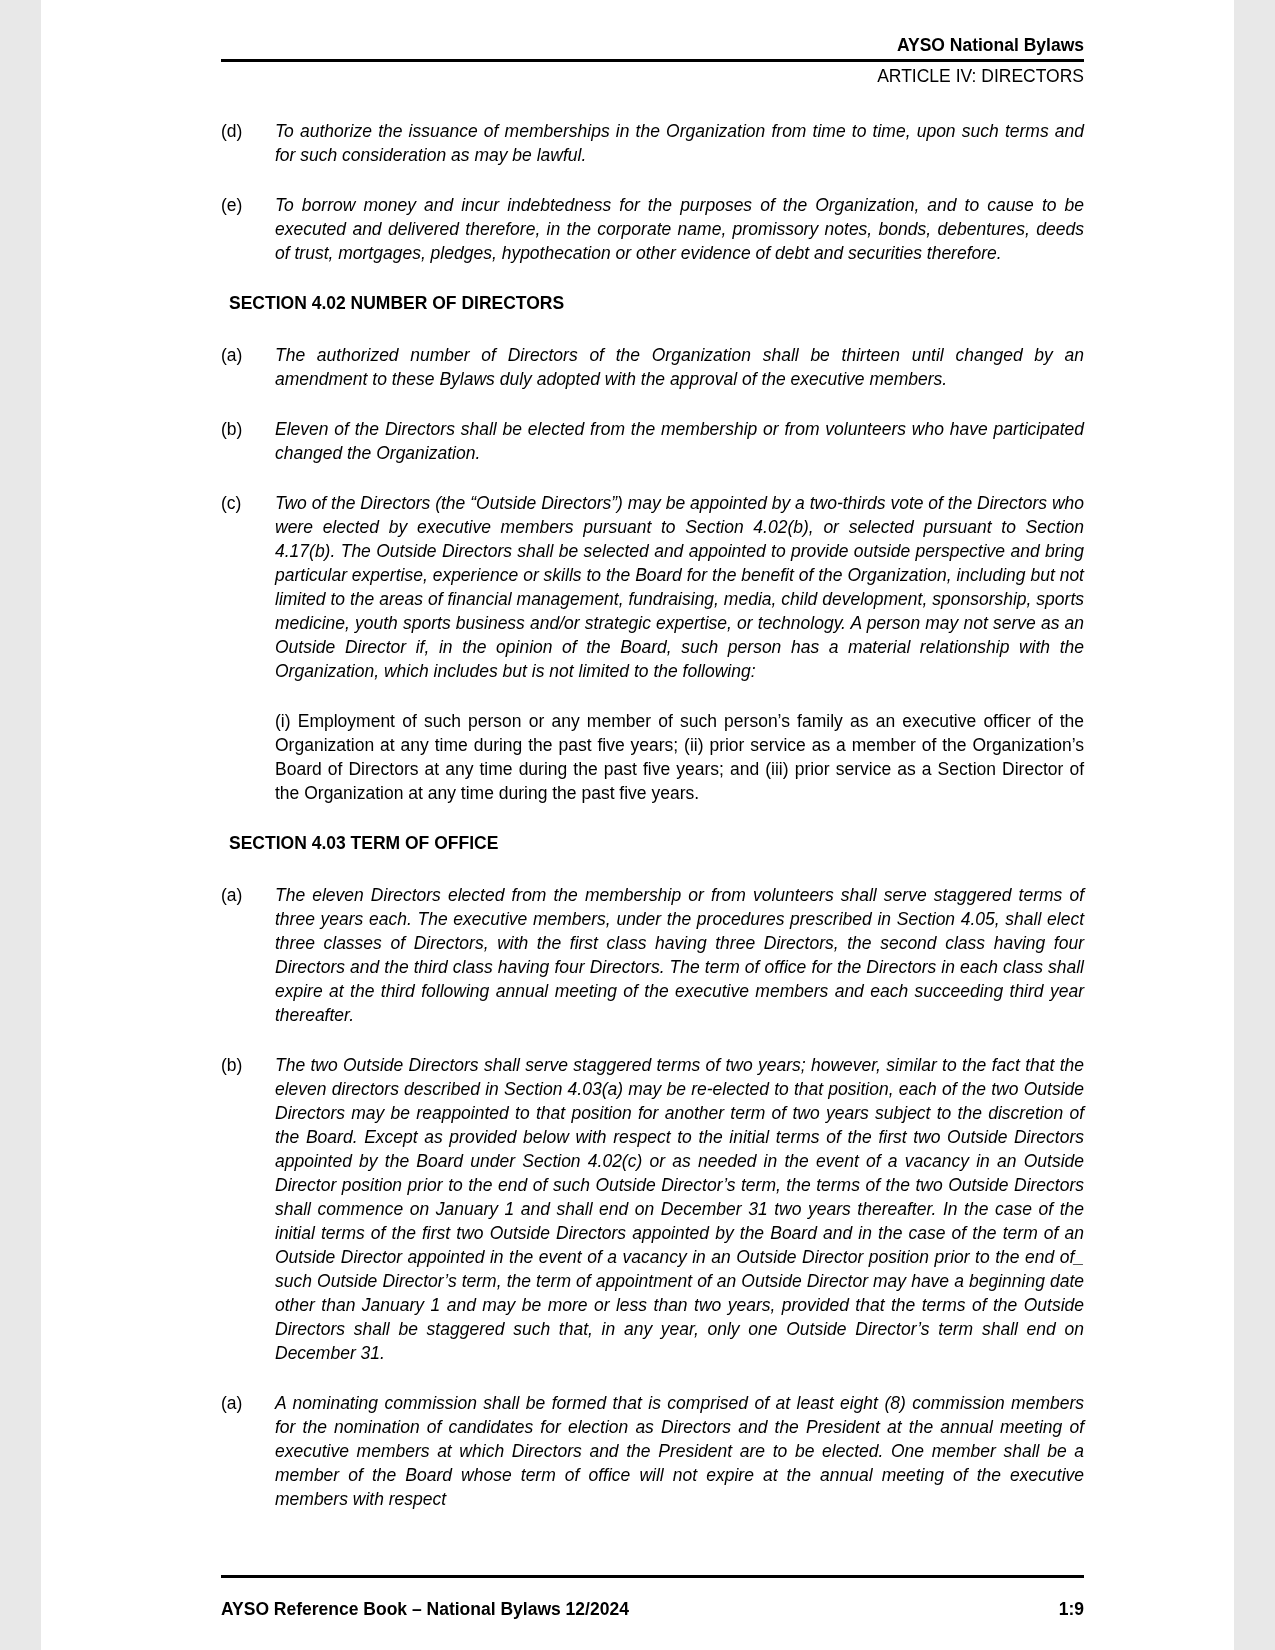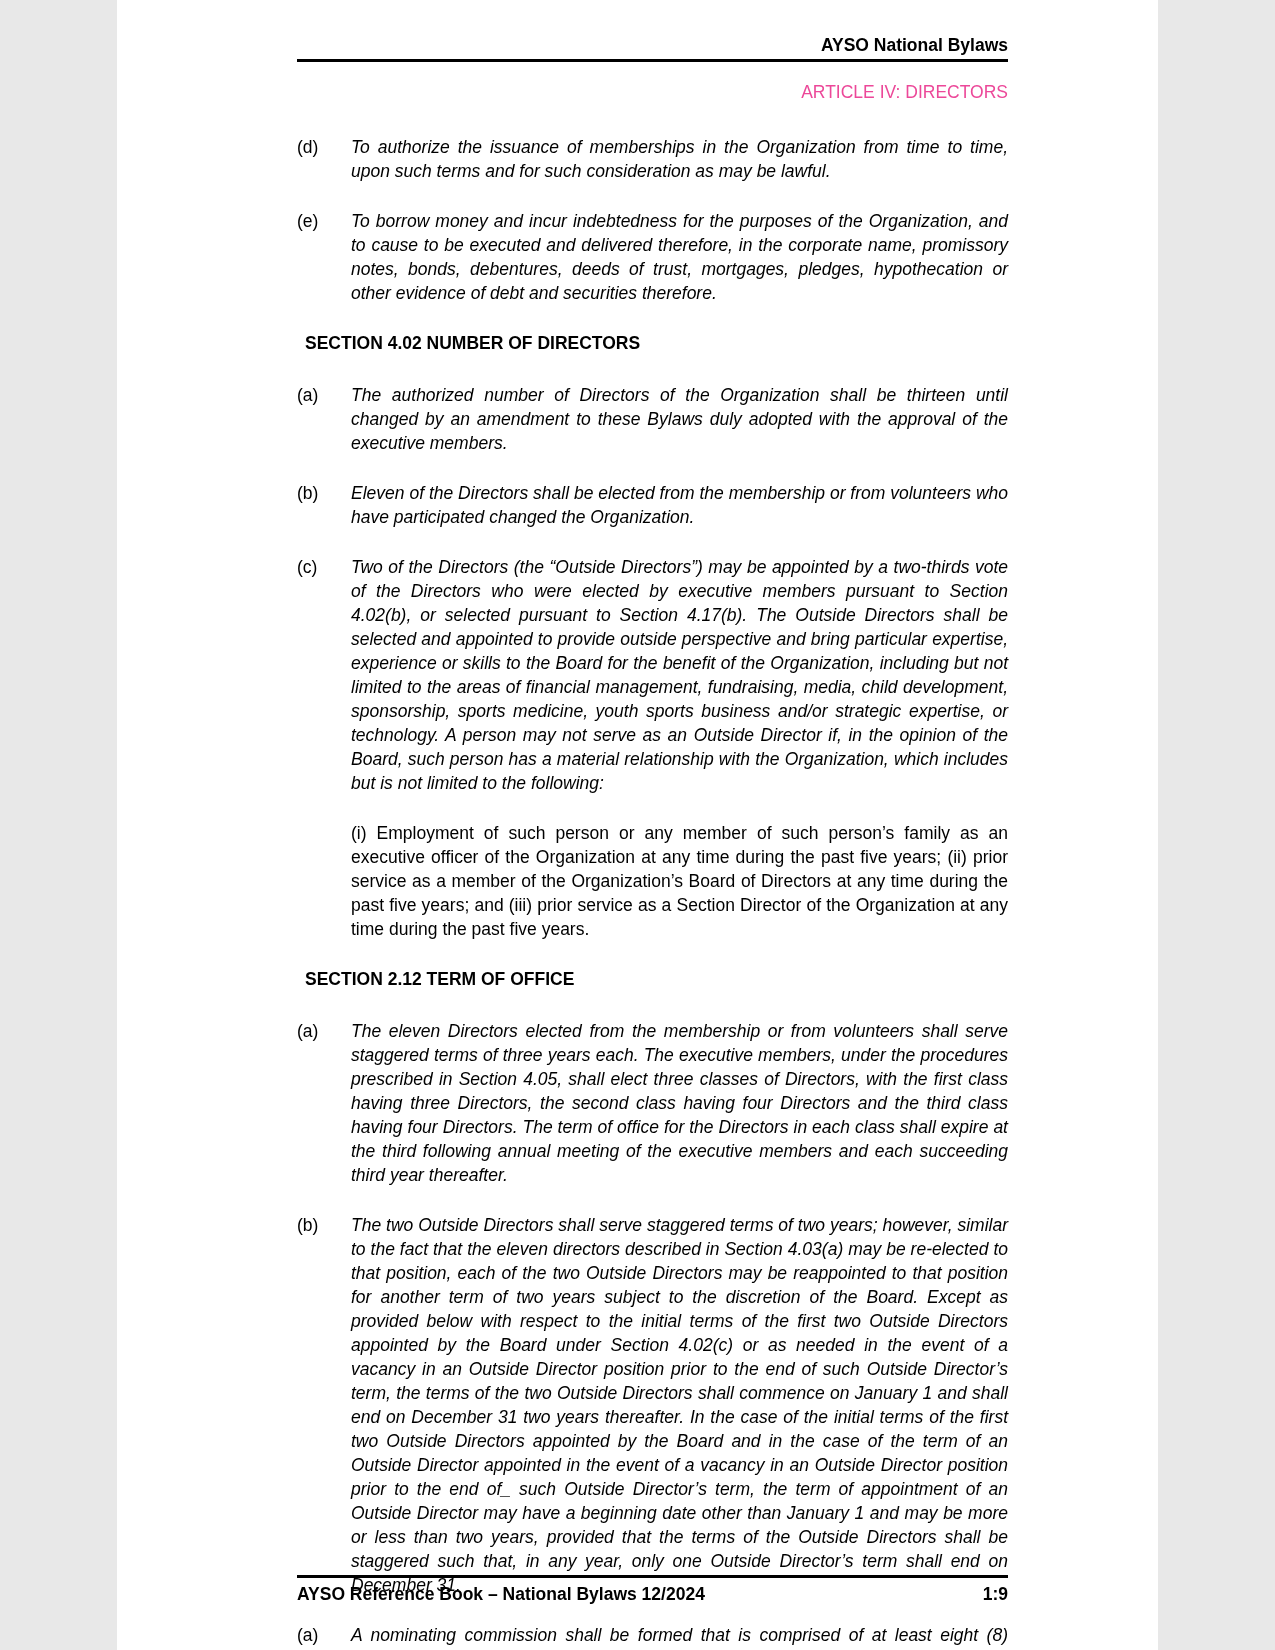--- a/index.html
+++ b/index.html
@@ -1,50 +1,50 @@
 <!DOCTYPE html>
 <html><head>
 <meta charset="utf-8">
 <style>
   html,body { margin:0; padding:0; background:#e8e8e8; }
   .page {
     position:relative;
-    width:1041px; height:1650px;
+    width:1193px; height:1650px;
     background:#ffffff;
     margin:0 auto;
     font-family:"Liberation Sans", sans-serif;
     color:#000;
     overflow:hidden;
   }
   .inner {
     position:absolute;
     left:180px; right:150px; top:0;
   }
   
   .header { padding-top:34px; text-align:right; }
   .header-title { font-size:17.5px; font-weight:bold; line-height:22px; }
   .header-rule { border:none; border-top:3px solid #000; margin:3px 0 0 0; }
-  .header-article { font-size:17.5px; line-height:22px; margin-top:19px; color:#ec4899; }
+  .header-article { font-size:17.5px; line-height:22px; margin-top:3px; color:#000000; }
 
   
   .body { padding-top:32px; font-size:17.5px; line-height:24px; }
   .li { display:flex; margin-bottom:26px; }
   .li-marker { flex:0 0 54px; }
   .li-text { flex:1 1 auto; text-align:justify;font-style:italic; }
   .sub-paragraph { margin:0 0 26px 54px; text-align:justify; }
   .section-heading { font-weight:bold; margin:0 0 28px 8px; }
 
   
   .footer {
     position:absolute;
     left:180px; right:150px; top:1575px;
     border-top:3px solid #000;
     display:flex;
     justify-content:space-between;
-    padding-top:5px;
+    padding-top:20px;
     font-size:17.5px;
     font-weight:bold;
     line-height:22px;
   }
 </style>
 </head>
 <body>
 
 <div class="page">
   <div class="inner">
@@ -79,21 +79,21 @@
         <div class="li-text">Eleven of the Directors shall be elected from the membership or from volunteers who have participated changed the Organization.</div>
       </div>
 
       <div class="li">
         <div class="li-marker">(c)</div>
         <div class="li-text">Two of the Directors (the “Outside Directors”) may be appointed by a two-thirds vote of the Directors who were elected by executive members pursuant to Section 4.02(b), or selected pursuant to Section 4.17(b). The Outside Directors shall be selected and appointed to provide outside perspective and bring particular expertise, experience or skills to the Board for the benefit of the Organization, including but not limited to the areas of financial management, fundraising, media, child development, sponsorship, sports medicine, youth sports business and/or strategic expertise, or technology. A person may not serve as an Outside Director if, in the opinion of the Board, such person has a material relationship with the Organization, which includes but is not limited to the following:</div>
       </div>
 
       <div class="sub-paragraph">(i) Employment of such person or any member of such person’s family as an executive officer of the Organization at any time during the past five years; (ii) prior service as a member of the Organization’s Board of Directors at any time during the past five years; and (iii) prior service as a Section Director of the Organization at any time during the past five years.</div>
 
-      <div class="section-heading">SECTION 2.12 TERM OF OFFICE</div>
+      <div class="section-heading">SECTION 4.03 TERM OF OFFICE</div>
 
       <div class="li">
         <div class="li-marker">(a)</div>
         <div class="li-text">The eleven Directors elected from the membership or from volunteers shall serve staggered terms of three years each. The executive members, under the procedures prescribed in Section 4.05, shall elect three classes of Directors, with the first class having three Directors, the second class having four Directors and the third class having four Directors. The term of office for the Directors in each class shall expire at the third following annual meeting of the executive members and each succeeding third year thereafter.</div>
       </div>
 
       <div class="li">
         <div class="li-marker">(b)</div>
         <div class="li-text">The two Outside Directors shall serve staggered terms of two years; however, similar to the fact that the eleven directors described in Section 4.03(a) may be re-elected to that position, each of the two Outside Directors may be reappointed to that position for another term of two years subject to the discretion of the Board.  Except as provided below with respect to the initial terms of the first two Outside Directors appointed by the Board under Section 4.02(c) or as needed in the event of a vacancy in an Outside Director position prior to the end of such Outside Director’s term, the terms of the two Outside Directors shall commence on January 1 and shall end on December 31 two years thereafter. In the case of the initial terms of the first two Outside Directors appointed by the Board and in the case of the term of an Outside Director appointed in the event of a vacancy in an Outside Director position prior to the end of_ such Outside Director’s term, the term of appointment of an Outside Director may have a beginning date other than January 1 and may be more or less than two years, provided that the terms of the Outside Directors shall be staggered such that, in any year, only one Outside Director’s term shall end on December 31.</div>
       </div>

